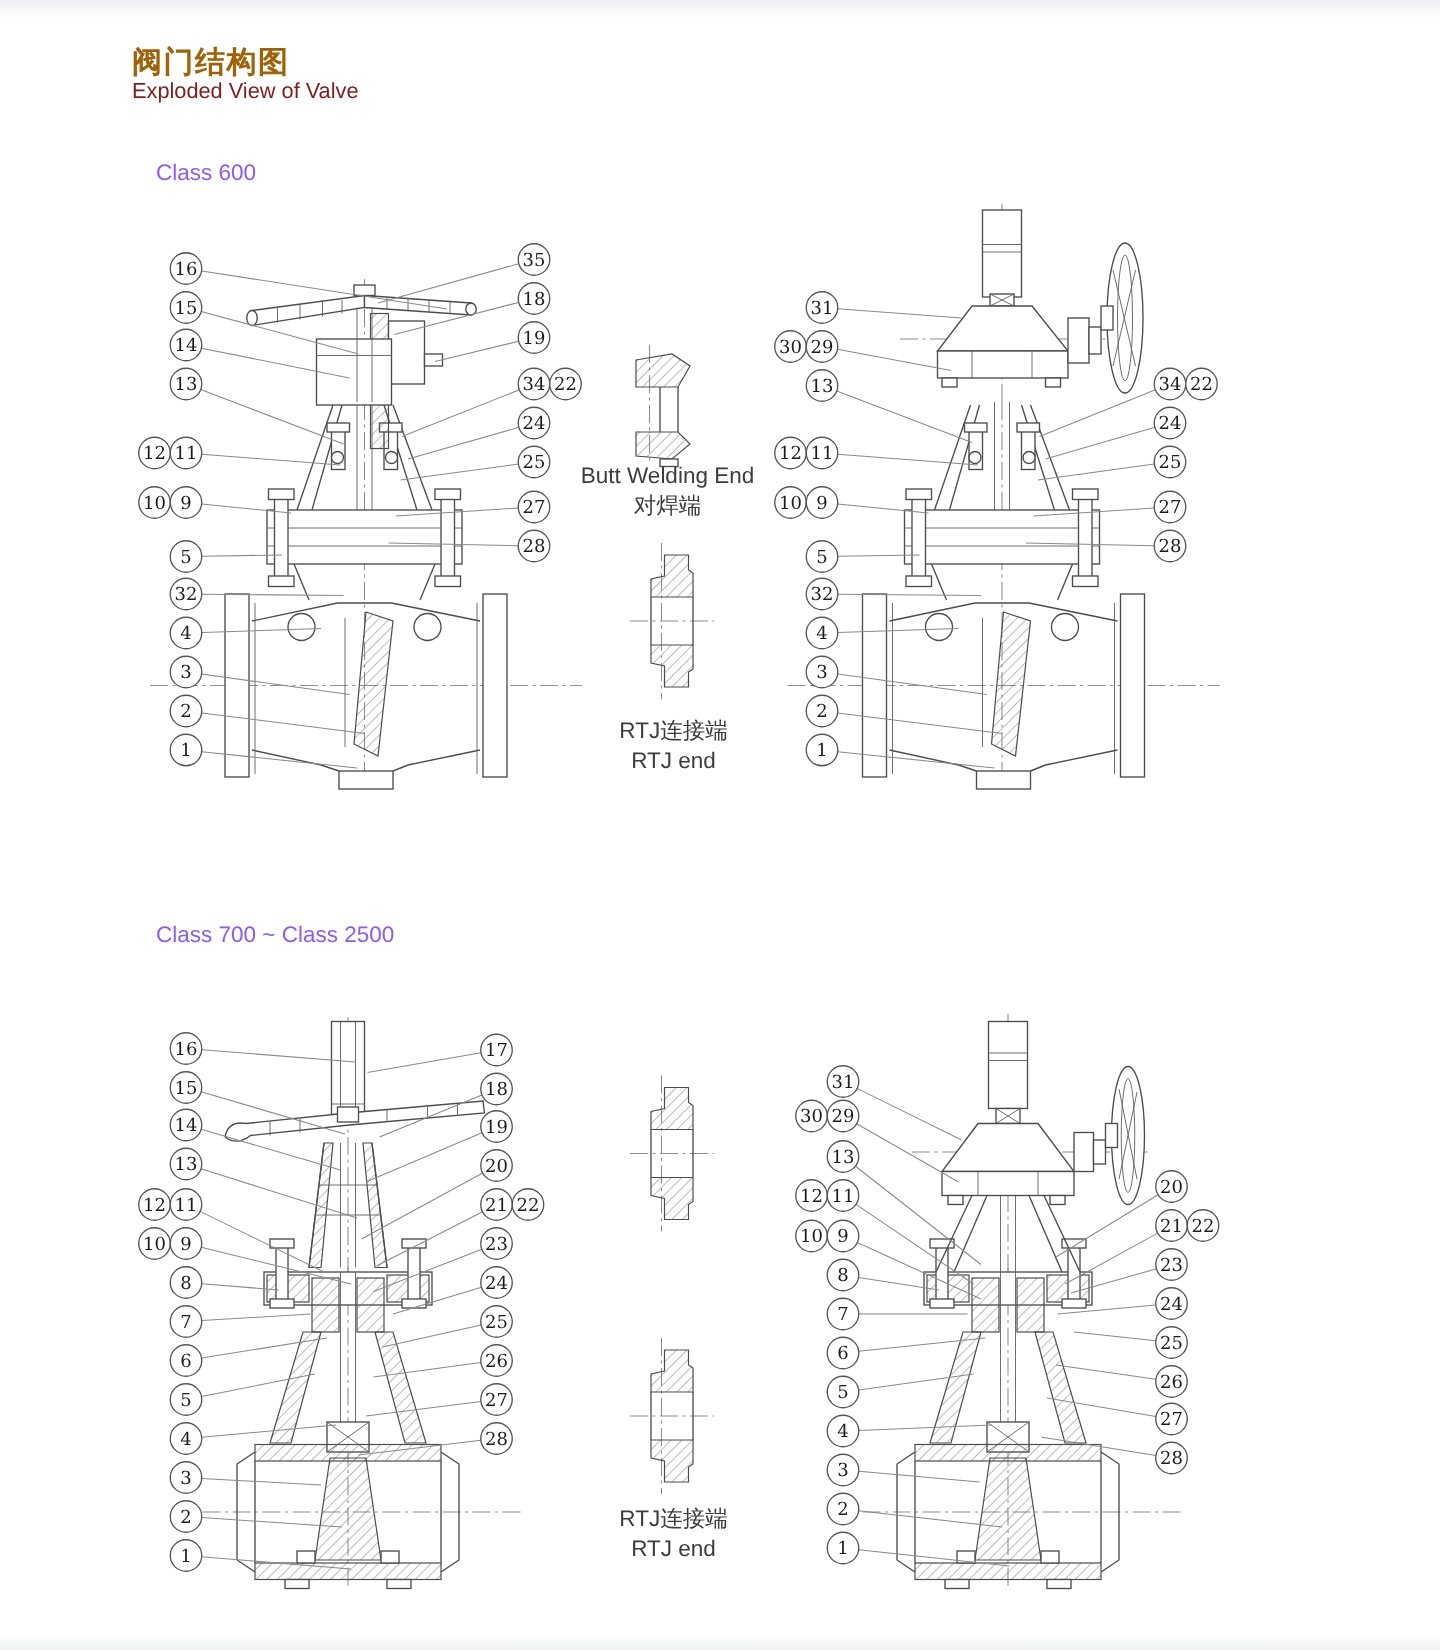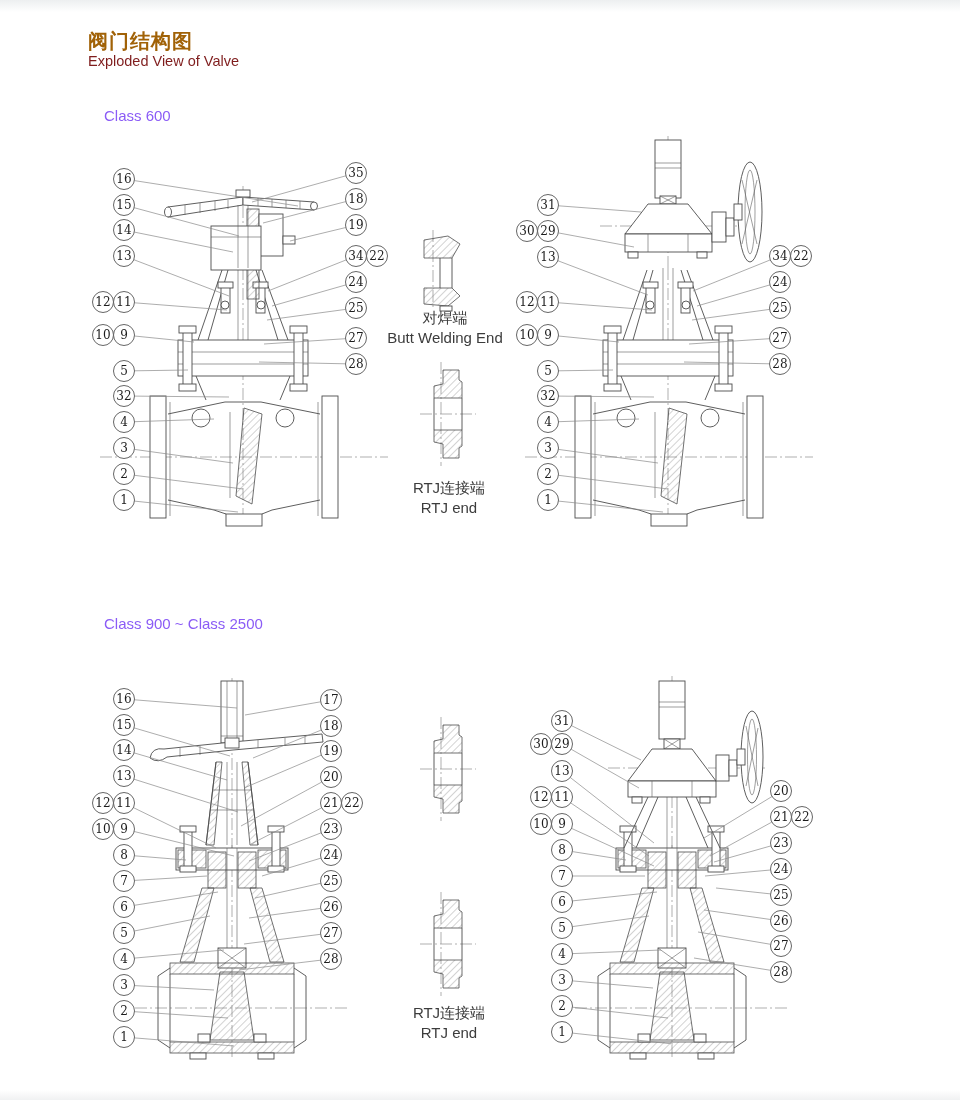--- a/index.html
+++ b/index.html
@@ -35,21 +35,21 @@
 </style>
 </head>
 <body>
 
 <div class="edge-top"></div>
 <div class="edge-bottom"></div>
 
 <div class="title-zh">阀门结构图</div>
 <div class="title-en">Exploded View of Valve</div>
 <div class="section-label sec-600">Class 600</div>
-<div class="section-label sec-900">Class 900 ~ Class 2500</div>
+<div class="section-label sec-900">Class 700 ~ Class 2500</div>
 
 <svg class="canvas" width="960" height="1100" viewBox="0 0 960 1100">
   <defs>
     <pattern id="hatchp" width="5" height="5" patternUnits="userSpaceOnUse" patternTransform="rotate(45)">
       <line x1="0" y1="0" x2="0" y2="5" stroke="#6a6a6a" stroke-width="0.6"></line>
     </pattern>
 
     <g id="lower600">
       <line class="cl" x1="243" y1="268" x2="243" y2="528"></line>
       <line class="cl" x1="100" y1="457" x2="388" y2="457"></line>
@@ -547,22 +547,22 @@
       <line x1="770.6" y1="944.3" x2="698" y2="932" class="leader"></line>
       <circle cx="781" cy="946" r="10.5" class="balloon"></circle>
       <text x="781" y="950" class="bnum">27</text>
       <line x1="770.6" y1="970.3" x2="694" y2="958" class="leader"></line>
       <circle cx="781" cy="972" r="10.5" class="balloon"></circle>
       <text x="781" y="976" class="bnum">28</text>
     </g>
 </svg>
 
 <div class="end-label el-1">
+  <div>Butt Welding End</div>
   <div>对焊端</div>
-  <div>Butt Welding End</div>
 </div>
 <div class="end-label el-2">
   <div>RTJ连接端</div>
   <div>RTJ end</div>
 </div>
 <div class="end-label el-3">
 </div>
 <div class="end-label el-4">
   <div>RTJ连接端</div>
   <div>RTJ end</div>

